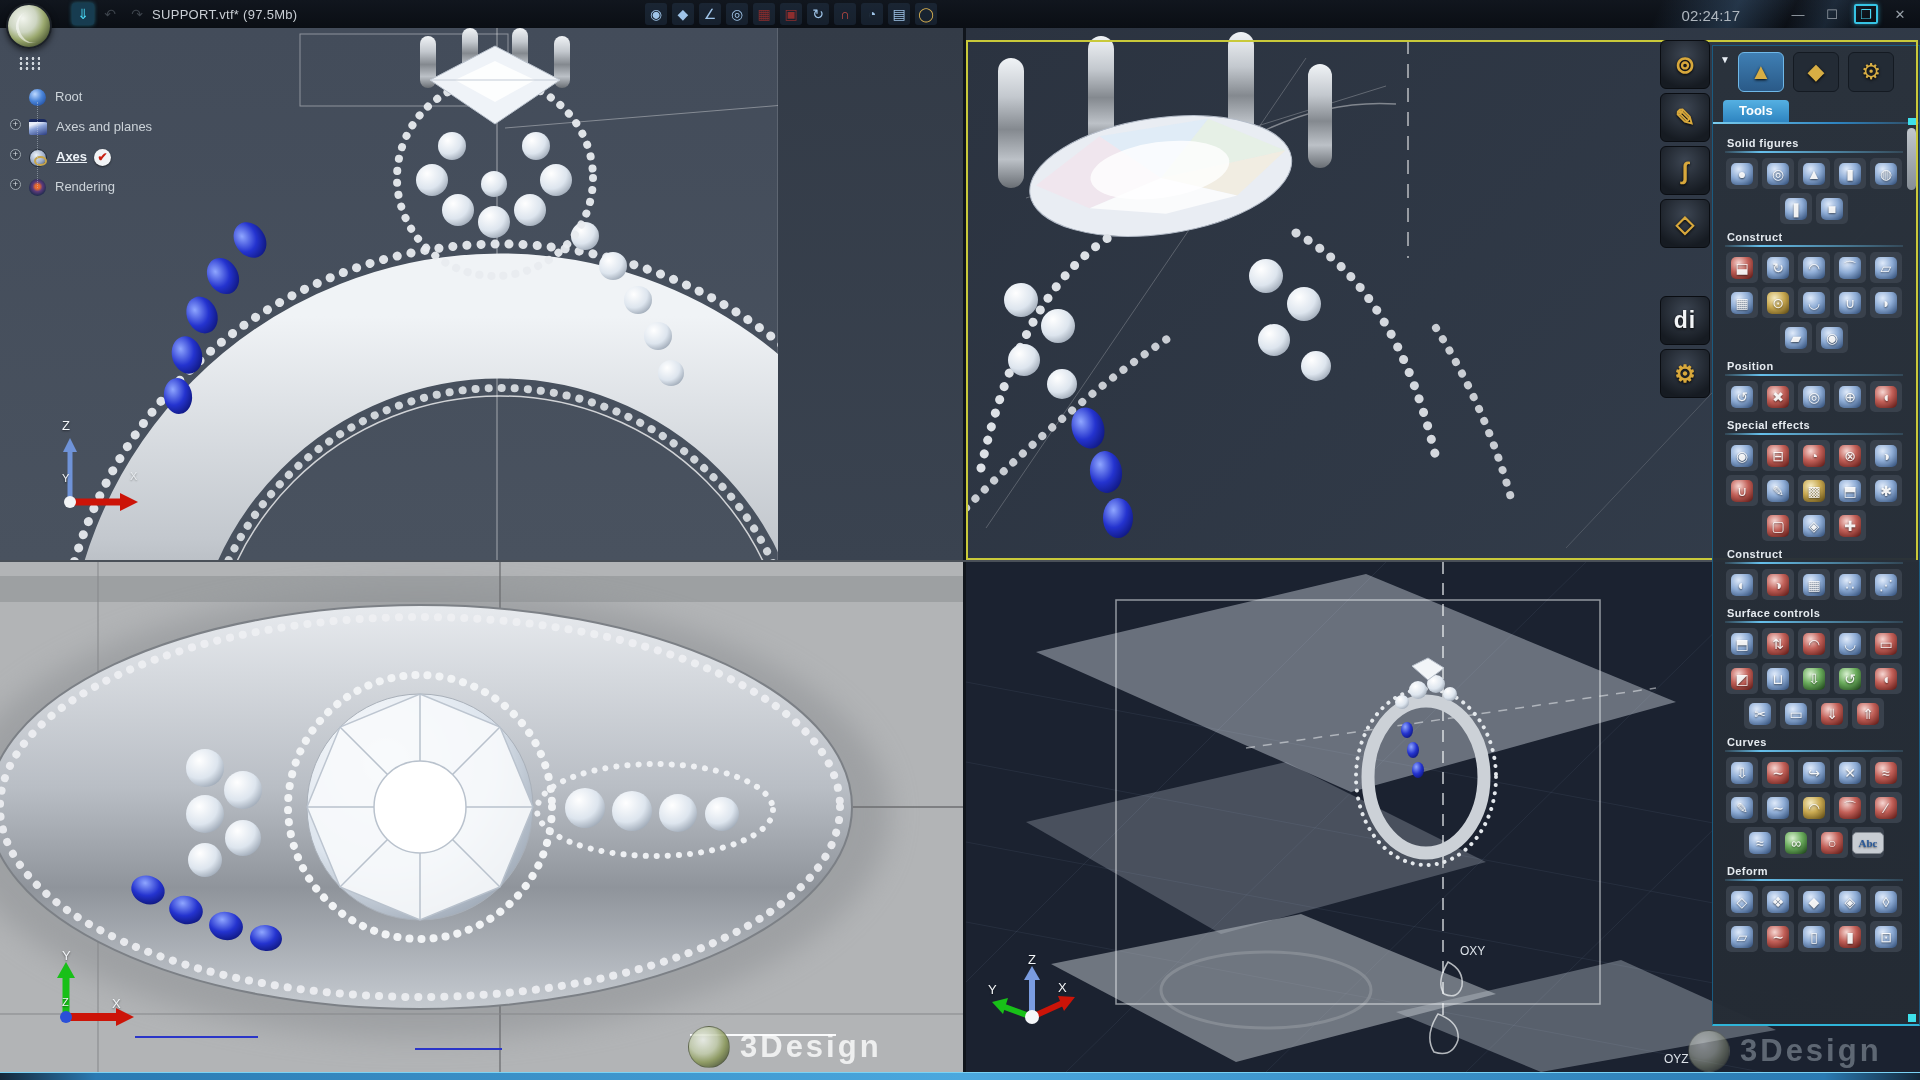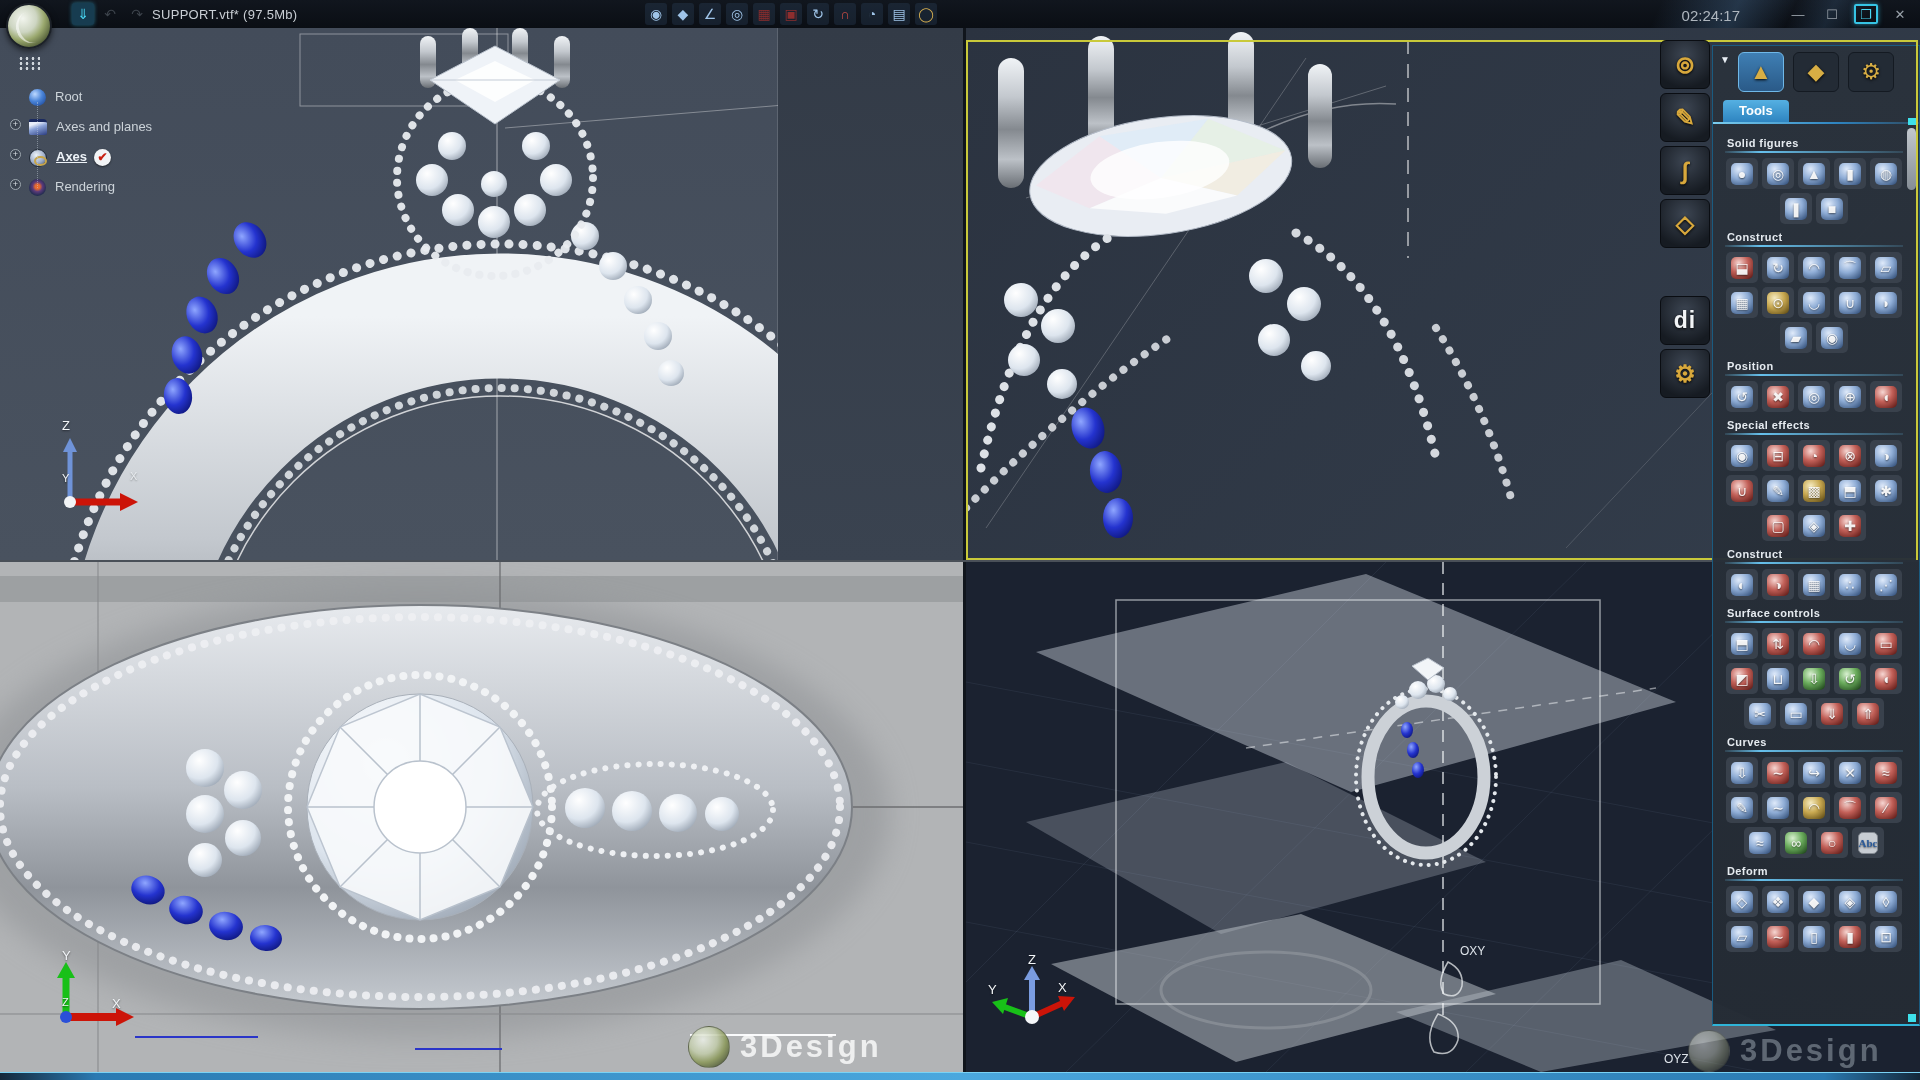--- a/index.html
+++ b/index.html
@@ -121,21 +121,21 @@
   .tile-grid { display:flex; flex-wrap:wrap; justify-content:center; gap:4px; margin-bottom:2px;}
   .tile { width:32px; height:31px; border-radius:5px; background:#39414c;
     display:flex; align-items:center; justify-content:center; font-size:14px;
     color:rgba(255,255,255,.92); text-shadow:0 1px 2px rgba(0,0,0,.6);}
   .tile .orb { width:22px; height:22px; border-radius:5px; display:flex; align-items:center; justify-content:center;}
   .orb.steel { background:radial-gradient(circle at 35% 28%, #dfeafa, #8fadd6 45%, #314e78 95%);}
   .orb.red   { background:radial-gradient(circle at 35% 28%, #f6d6d2, #c26058 45%, #5e1a16 95%);}
   .orb.gold  { background:radial-gradient(circle at 35% 28%, #f6ecc2, #c8a850 45%, #5e4a14 95%);}
   .orb.green { background:radial-gradient(circle at 35% 28%, #d8f0d0, #6aac5c 45%, #1c4219 95%);}
   .orb.text  { background:#c8cdd3; color:#2a5a9a; font-family:"Liberation Serif", serif;
-    font-size:11px; font-weight:700; width:20px; border:1px solid #848a92;}
+    font-size:11px; font-weight:700; width:32px; border:1px solid #848a92;}
 
   
   #panel-scroll { position:absolute; right:3px; top:70px; width:9px; height:890px; }
   #scroll-thumb { position:absolute; top:12px; left:0; width:9px; height:62px; border-radius:5px;
     background:linear-gradient(180deg,#c2c8ce,#858d95); }
   .scroll-tick { position:absolute; left:1px; width:8px; height:7px; background:#3ee0ea; }
   #panel-endsq { position:absolute; right:3px; bottom:2px; width:8px; height:8px; background:#3ee0ea; z-index:21;}
 
   
   #statusbar { position:absolute; left:0; top:1072px; width:1920px; height:8px;

